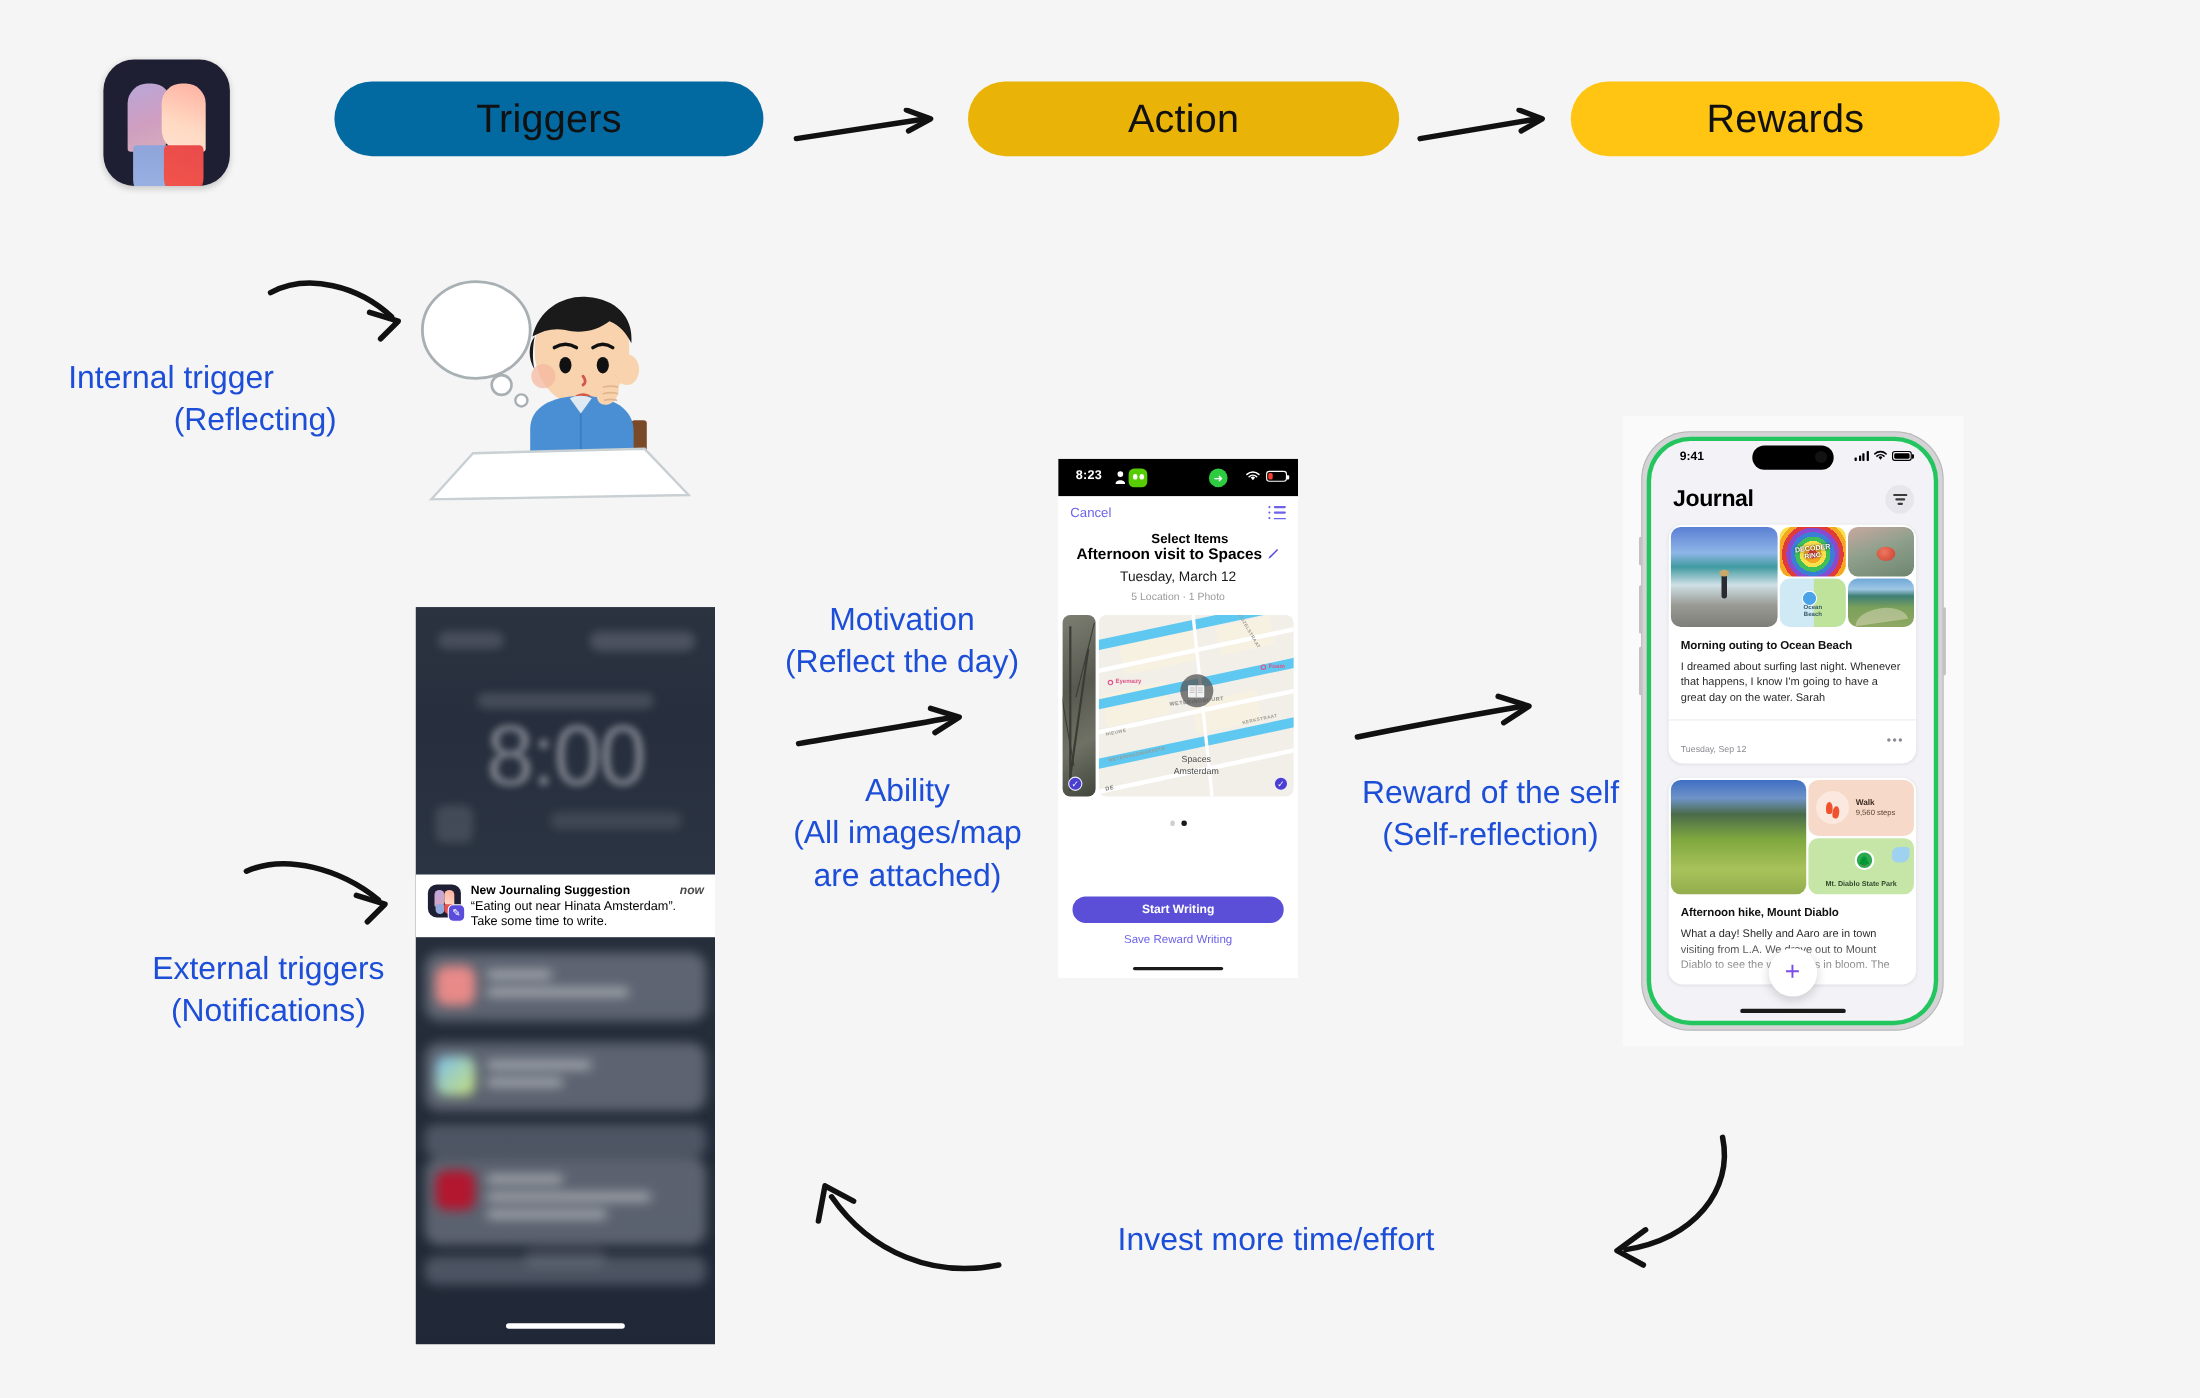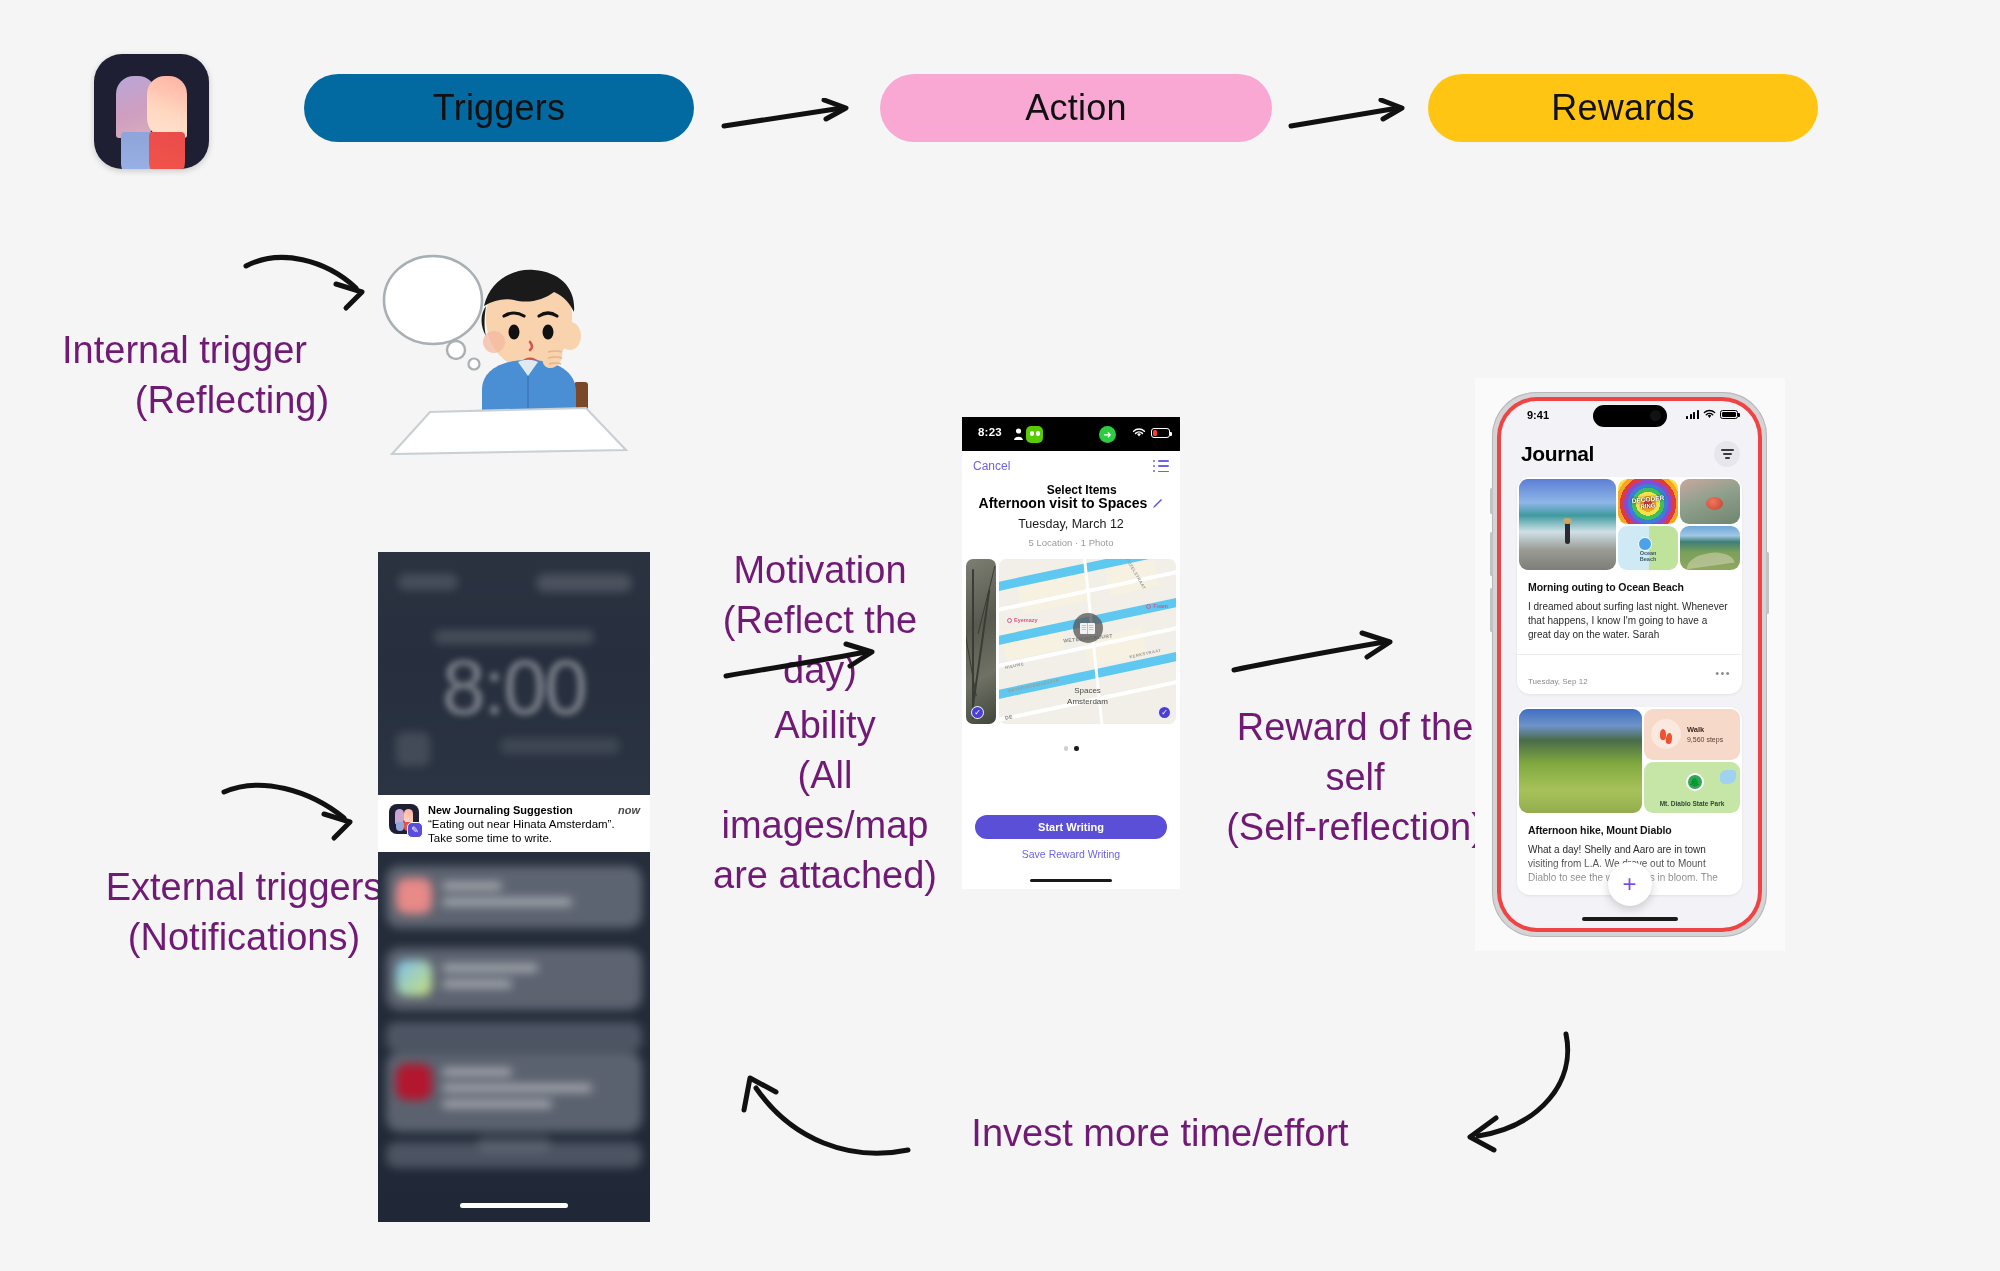--- a/index.html
+++ b/index.html
@@ -42,21 +42,21 @@
   }
   #pill-triggers{ left:304px; top:74px; width:390px; }
   #pill-action{   left:880px; top:74px; width:392px; }
   #pill-rewards{  left:1428px;top:74px; width:390px; }
 
   .arrow{ position:absolute; }
   #arrow-1{ left:720px; top:98px; width:140px; height:40px; }
   #arrow-2{ left:1288px;top:98px; width:126px; height:40px; }
 
   
-  .flabel{ position:absolute; font-size:38px; line-height:1.32; color:#701a75; }
+  .flabel{ position:absolute; font-size:29px; line-height:1.32; color:#1d4ed8; }
   .flabel .l2{ display:block; }
   #lbl-internal{ left:62px; top:325px; width:340px; text-align:left; }
   #lbl-internal .l2{ text-align:center; }
   #lbl-external{ left:74px; top:862px; width:340px; text-align:center; }
   #lbl-motivation{ left:700px; top:545px; width:240px; text-align:center; }
   #lbl-ability{ left:700px; top:700px; width:250px; text-align:center; }
   #lbl-reward{ left:1225px; top:702px; width:260px; text-align:center; }
   #lbl-invest{ left:970px; top:1108px; width:380px; text-align:center; }
 
   
@@ -214,21 +214,21 @@
 
   
   .rightwrap{ position:absolute; left:1475px; top:378px; width:310px; height:573px;
     background:#fafafa; }
   .rphone{
     position:absolute; left:1492px; top:392px; width:275px; height:545px;
     border-radius:44px; background:#d4d4d6;
     padding:5px;
     box-shadow:0 0 0 1px #b8b8bb inset;
   }
-  .rphone-inner{ width:100%; height:100%; border-radius:40px; background:#ef4444; padding:4px;}
+  .rphone-inner{ width:100%; height:100%; border-radius:40px; background:#22c55e; padding:4px;}
   .rscreen{ width:100%; height:100%; border-radius:36px; background:#f3f2f7;
     overflow:hidden; position:relative;}
   .r-status{ height:30px; position:relative; }
   .r-time{ position:absolute; left:26px; top:8px; font-size:11px; font-weight:700; color:#000;}
   .r-island{ position:absolute; left:50%; transform:translateX(-50%); top:4px;
     width:74px; height:22px; border-radius:12px; background:#000;}
   .r-island::after{content:""; position:absolute; right:6px; top:5px;
     width:11px;height:11px;border-radius:50%;background:#121212;}
   .r-right{ position:absolute; right:20px; top:8px; display:flex; gap:4px; align-items:flex-end;}
   .bars{ display:flex; gap:1.3px; align-items:flex-end; height:10px;}
@@ -327,21 +327,21 @@
 <div class="stage">
 
   <div class="app-icon">
     <div class="petal p-tl"></div>
     <div class="petal p-tr"></div>
     <div class="petal p-bl"></div>
     <div class="petal p-br"></div>
   </div>
 
   <div class="pill" id="pill-triggers" style="background: #0369a1; text-align: center;">Triggers</div>
-  <div class="pill" id="pill-action" style="background: #f9a8d4;">Action</div>
+  <div class="pill" id="pill-action" style="background: #eab308;">Action</div>
   <div class="pill" id="pill-rewards" style="background: rgb(255, 197, 18);">Rewards</div>
 
   <svg class="arrow" id="arrow-1" viewBox="0 0 140 40">
     <path d="M4 28 C 45 22, 85 16, 122 10" stroke="#111" stroke-width="5" fill="none" stroke-linecap="round"></path>
     <path d="M104 2 L126 10 L106 21" stroke="#111" stroke-width="5" fill="none" stroke-linecap="round" stroke-linejoin="round"></path>
   </svg>
   <svg class="arrow" id="arrow-2" viewBox="0 0 126 40">
     <path d="M3 28 C 40 22, 76 16, 110 10" stroke="#111" stroke-width="5" fill="none" stroke-linecap="round"></path>
     <path d="M93 2 L114 10 L95 21" stroke="#111" stroke-width="5" fill="none" stroke-linecap="round" stroke-linejoin="round"></path>
   </svg>

